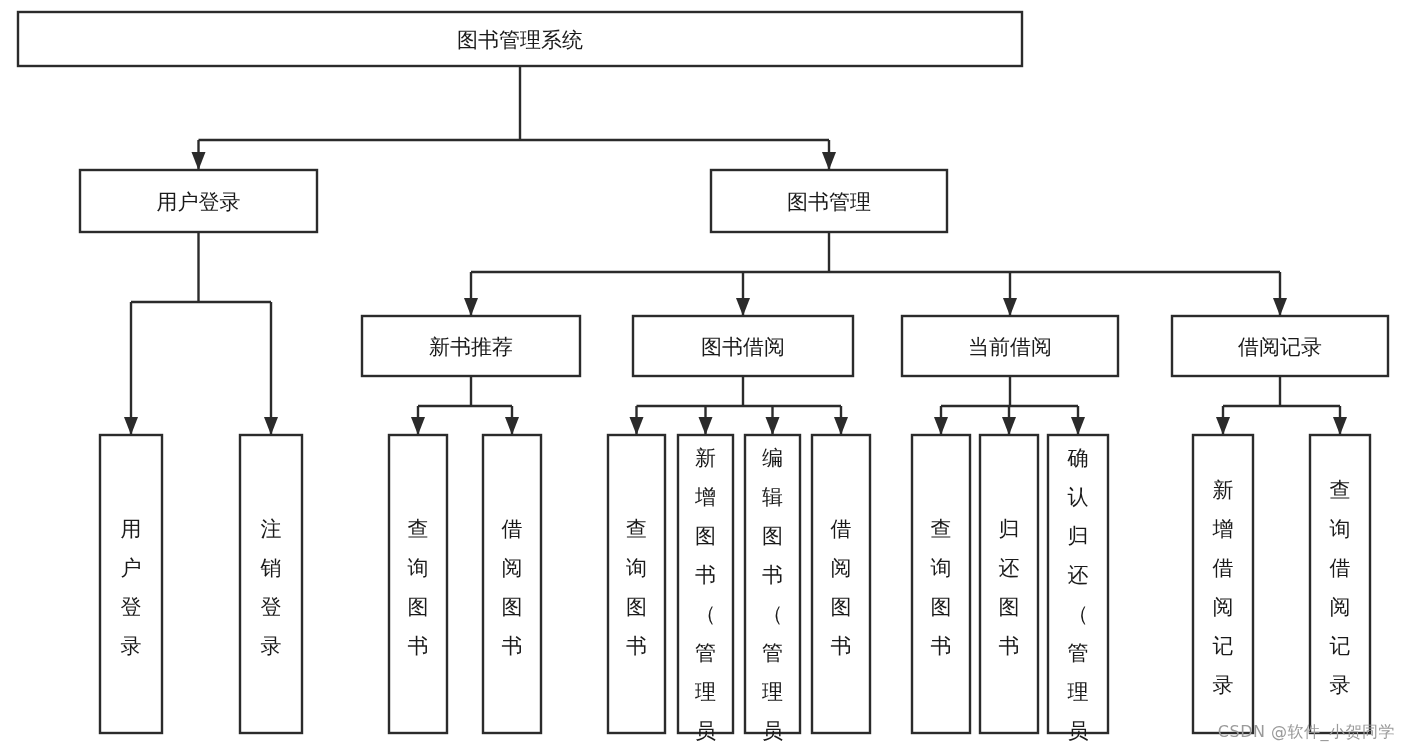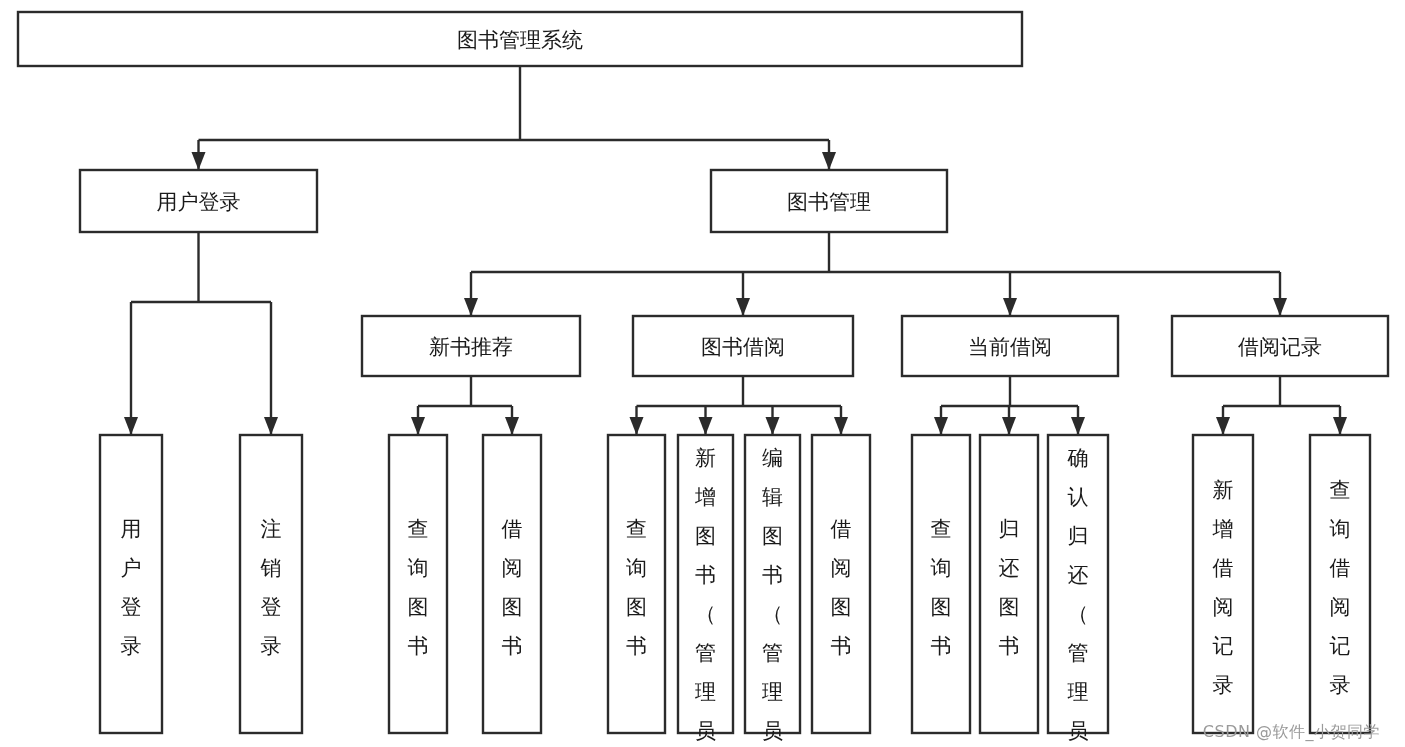--- a/index.html
+++ b/index.html
@@ -49,21 +49,21 @@
     stroke: #2b2b2b;
     stroke-width: 2.4;
     fill: none;
     stroke-linecap: butt;
   }
   .edge-arrow {
     fill: #2b2b2b;
   }
   .watermark {
     position: absolute;
-    right: 25px;
+    right: 10px;
     bottom: 4px;
     color: #9a9a9a;
     font-size: 16px;
     font-family: "DejaVu Sans", "Liberation Sans", sans-serif;
     letter-spacing: 0.5px;
     white-space: nowrap;
     user-select: none;
   }
 </style>
 </head>

